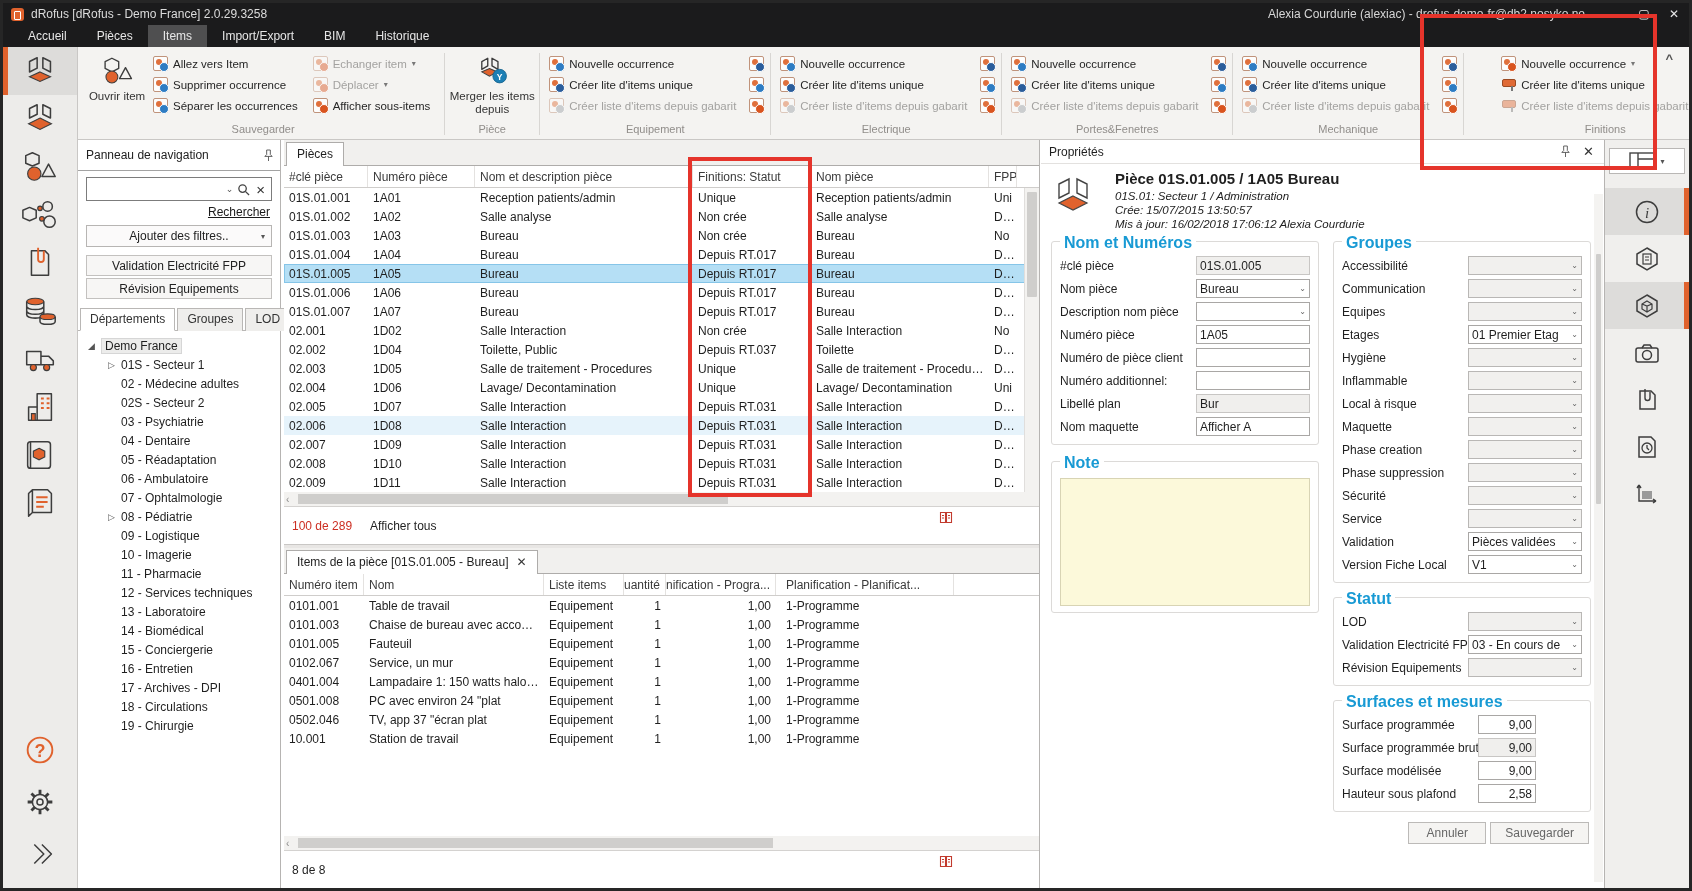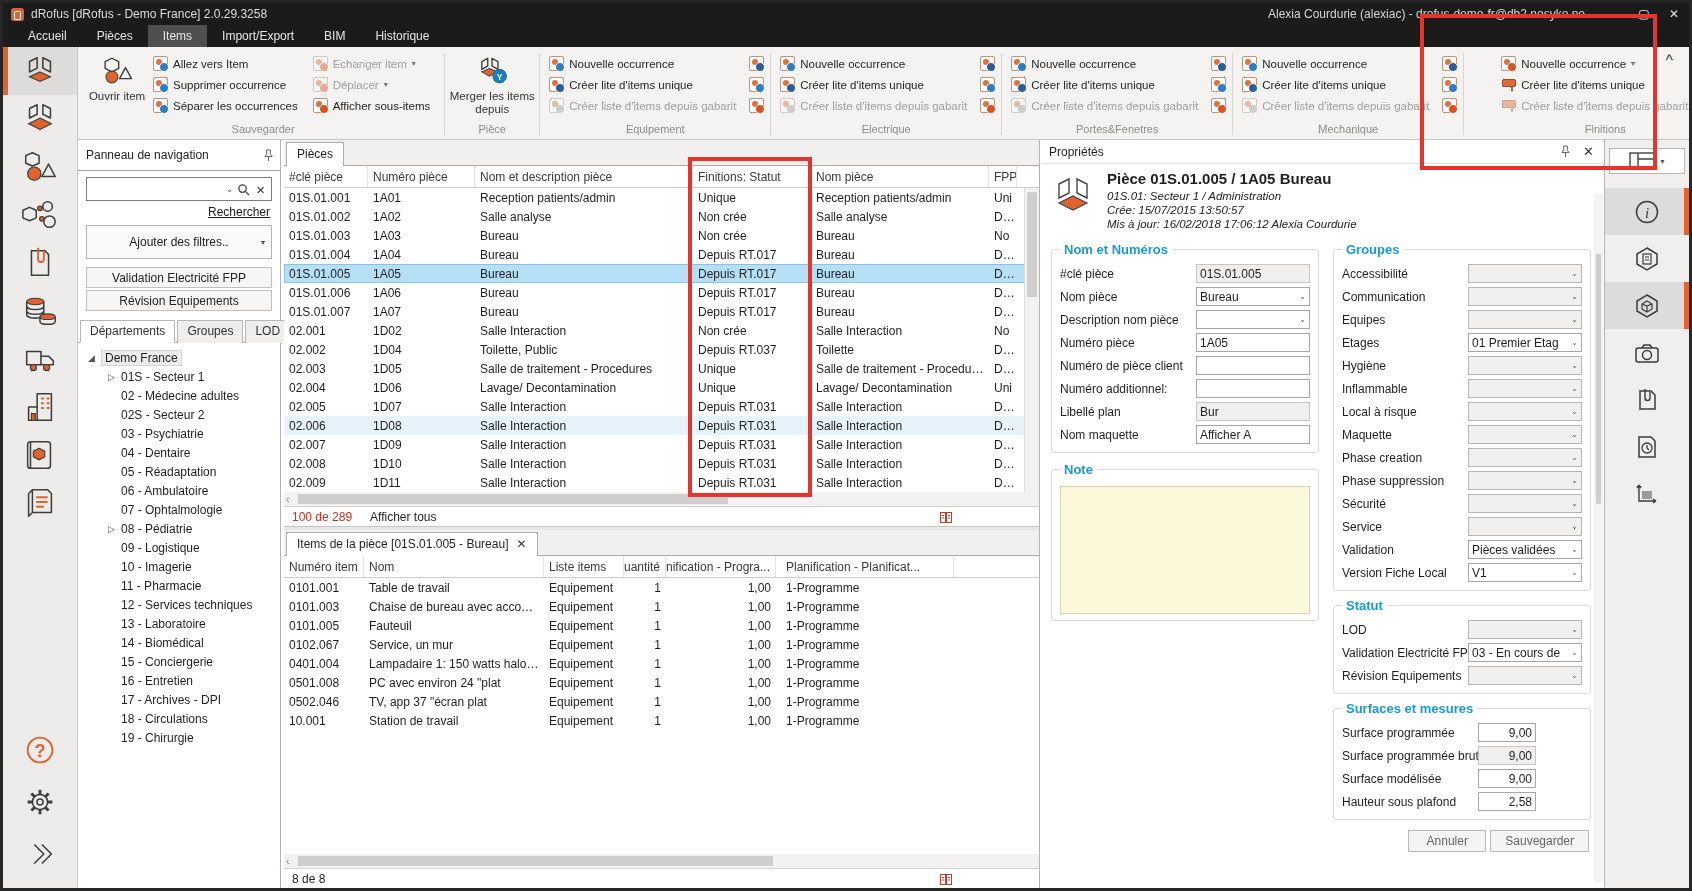--- a/index.html
+++ b/index.html
@@ -67,21 +67,21 @@
   .rightstrip { position:absolute; left:1602px; top:137px; right:0; bottom:0; background:#f0efed; display:flex; flex-direction:column; align-items:stretch; }
 
   
   .nav-title { height:31px; display:flex; align-items:center; padding:0 6px 0 8px; border-bottom:1px solid #a3a3a3; color:#222; }
   .nav-title .pin { margin-left:auto; }
   .searchbox { margin:6px 8px 2px; height:24px; border:1px solid #7c7c7c; display:flex; align-items:center; padding:0 4px; gap:4px; }
   .searchbox input { flex:1; border:none; outline:none; min-width:10px; font-size:12px; }
   .sb-chev { color:#555; font-size:9px; }
   .sb-x { color:#333; font-size:15px; padding:0 2px; }
   .searchlink { text-align:right; margin:2px 10px 4px; text-decoration:underline; color:#1a1a1a; }
-  .filtersbtn { margin:2px 8px 6px; height:34px; border:1px solid #b7b5b3; background:#fbfafa; display:flex; align-items:center; justify-content:center; gap:8px; color:#222; position:relative; }
+  .filtersbtn { margin:2px 8px 6px; height:22px; border:1px solid #b7b5b3; background:#fbfafa; display:flex; align-items:center; justify-content:center; gap:8px; color:#222; position:relative; }
   .filtersbtn .caret { position:absolute; right:6px; font-size:8px; color:#555; }
   .navbtn { margin:2px 8px 0; height:21px; border:1px solid #c3c1bf; background:#f7f6f5; display:flex; align-items:center; justify-content:center; color:#222; }
   .navtabs { display:flex; margin:8px 0 0 0; padding-left:2px; border-bottom:1px solid #b9b7b5; }
   .navtab { padding:3px 9px 4px; border:1px solid #b9b7b5; border-bottom:none; background:#efeeec; color:#333; margin-right:2px; position:relative; top:1px; }
   .navtab.active { background:#fff; border-bottom:1px solid #fff; }
   .tree { flex:1; overflow:hidden; padding-top:5px; }
   .trow { height:19px; display:flex; align-items:center; gap:4px; padding-left:28px; }
   .trow.lv0 { padding-left:8px; }
   .trow .arrow { width:11px; font-size:9px; color:#555; text-align:center; flex:none; }
   .trow.selected .tlabel { background:#ececeb; border:1px solid #d6d6d6; padding:0 3px; }
@@ -97,40 +97,40 @@
   .prow { display:flex; height:19px; line-height:18px; align-items:center; }
   .prow.selected { background:#b5dff5; box-shadow: inset 0 0 0 1px #86c5e8; }
   .prow.hover { background:#e6f3fb; }
   .pc1{width:84px;} .pc2{width:107px;} .pc3{width:218px;} .pc4{width:118px;} .pc5{width:178px;} .pc6{width:28px;}
   .ic1{width:80px;} .ic2{width:180px;} .ic3{width:80px;} .ic4{width:42px;text-align:right;justify-content:flex-end;} .ic5{width:110px;text-align:right;justify-content:flex-end;} .ic6{width:178px;padding-left:10px;}
   .vscroll { position:absolute; top:22px; right:0; width:15px; bottom:0; background:#f3f2f0; border-left:1px solid #e0dedc; }
   .vthumb { position:absolute; left:2px; right:2px; background:#cfcecc; border-radius:1px; }
   .hscroll { height:14px; background:#f3f2f0; position:relative; flex:none; }
   .hthumb { position:absolute; top:2px; height:10px; background:#cfcecc; }
   .harrow { position:absolute; left:2px; top:0; height:14px; display:flex; align-items:center; color:#8a8a8a; font-size:10px; }
-  .statusbar { height:20px; border-top:1px solid #d4d2d0; display:flex; align-items:center; padding:0 8px; gap:18px; flex:none; position:relative; }
+  .statusbar { height:38px; border-top:1px solid #d4d2d0; display:flex; align-items:center; padding:0 8px; gap:18px; flex:none; position:relative; }
   .cnt-red { color:#cc2e22; }
   .flagicon { position:absolute; right:86px; top:3px; }
   .vsplit { height:4px; background:#e8e6e4; border-top:1px solid #c9c7c5; flex:none; }
   .filler { flex:1; }
 
   
   .props-title { height:24px; display:flex; align-items:center; padding:0 10px 0 8px; border-bottom:1px solid #e3e1df; }
   .props-title .right { margin-left:auto; display:flex; gap:12px; align-items:center; }
   .props-title .px { font-size:13px; color:#333; }
   .props-body { padding:6px 14px 0 10px; height:calc(100% - 24px); overflow:hidden; position:relative; }
-  .phead { display:flex; gap:12px; margin-bottom:8px; }
+  .phead { display:flex; gap:20px; }
   .phead svg { width:44px; height:44px; flex:none; margin-top:4px; }
   .phead .pt { font-size:15px; font-weight:bold; margin-bottom:2px; }
   .phead .pi { font-style:italic; font-size:11.5px; color:#222; line-height:14px; }
   .cols { display:flex; gap:14px; }
   .colL { width:268px; flex:none; }
   .colR { width:258px; flex:none; }
   .fieldset { border:1px solid #dcdad8; border-radius:3px; position:relative; padding:12px 8px 6px; margin-top:10px; }
-  .legend { position:absolute; top:-8px; left:8px; background:#fff; padding:0 4px; color:#189ad4; font-weight:bold; font-size:13px; }
+  .legend { position:absolute; top:-8px; left:8px; background:#fff; padding:0 4px; color:#189ad4; font-weight:bold; font-size:16px; }
   .field { display:flex; align-items:center; height:23px; }
   .flabel { flex:1; white-space:nowrap; overflow:hidden; }
   .vbox { width:114px; height:19px; border:1px solid #a9a7a5; background:#fff; display:flex; align-items:center; padding:0 3px; flex:none; }
   .vtext { flex:1; white-space:nowrap; overflow:hidden; }
   .chev { display:none; font-size:8px; color:#666; padding-left:2px; }
   .field.combo .chev { display:inline; }
   .field.readonly .vbox { background:#f0efed; border-color:#c8c6c4; }
   .field.empty .vbox { background:#f1f0ee; border-color:#b9b7b5; }
   .field.num .vbox { width:58px; margin-right:46px; }
   .field.num .vtext { text-align:right; }

